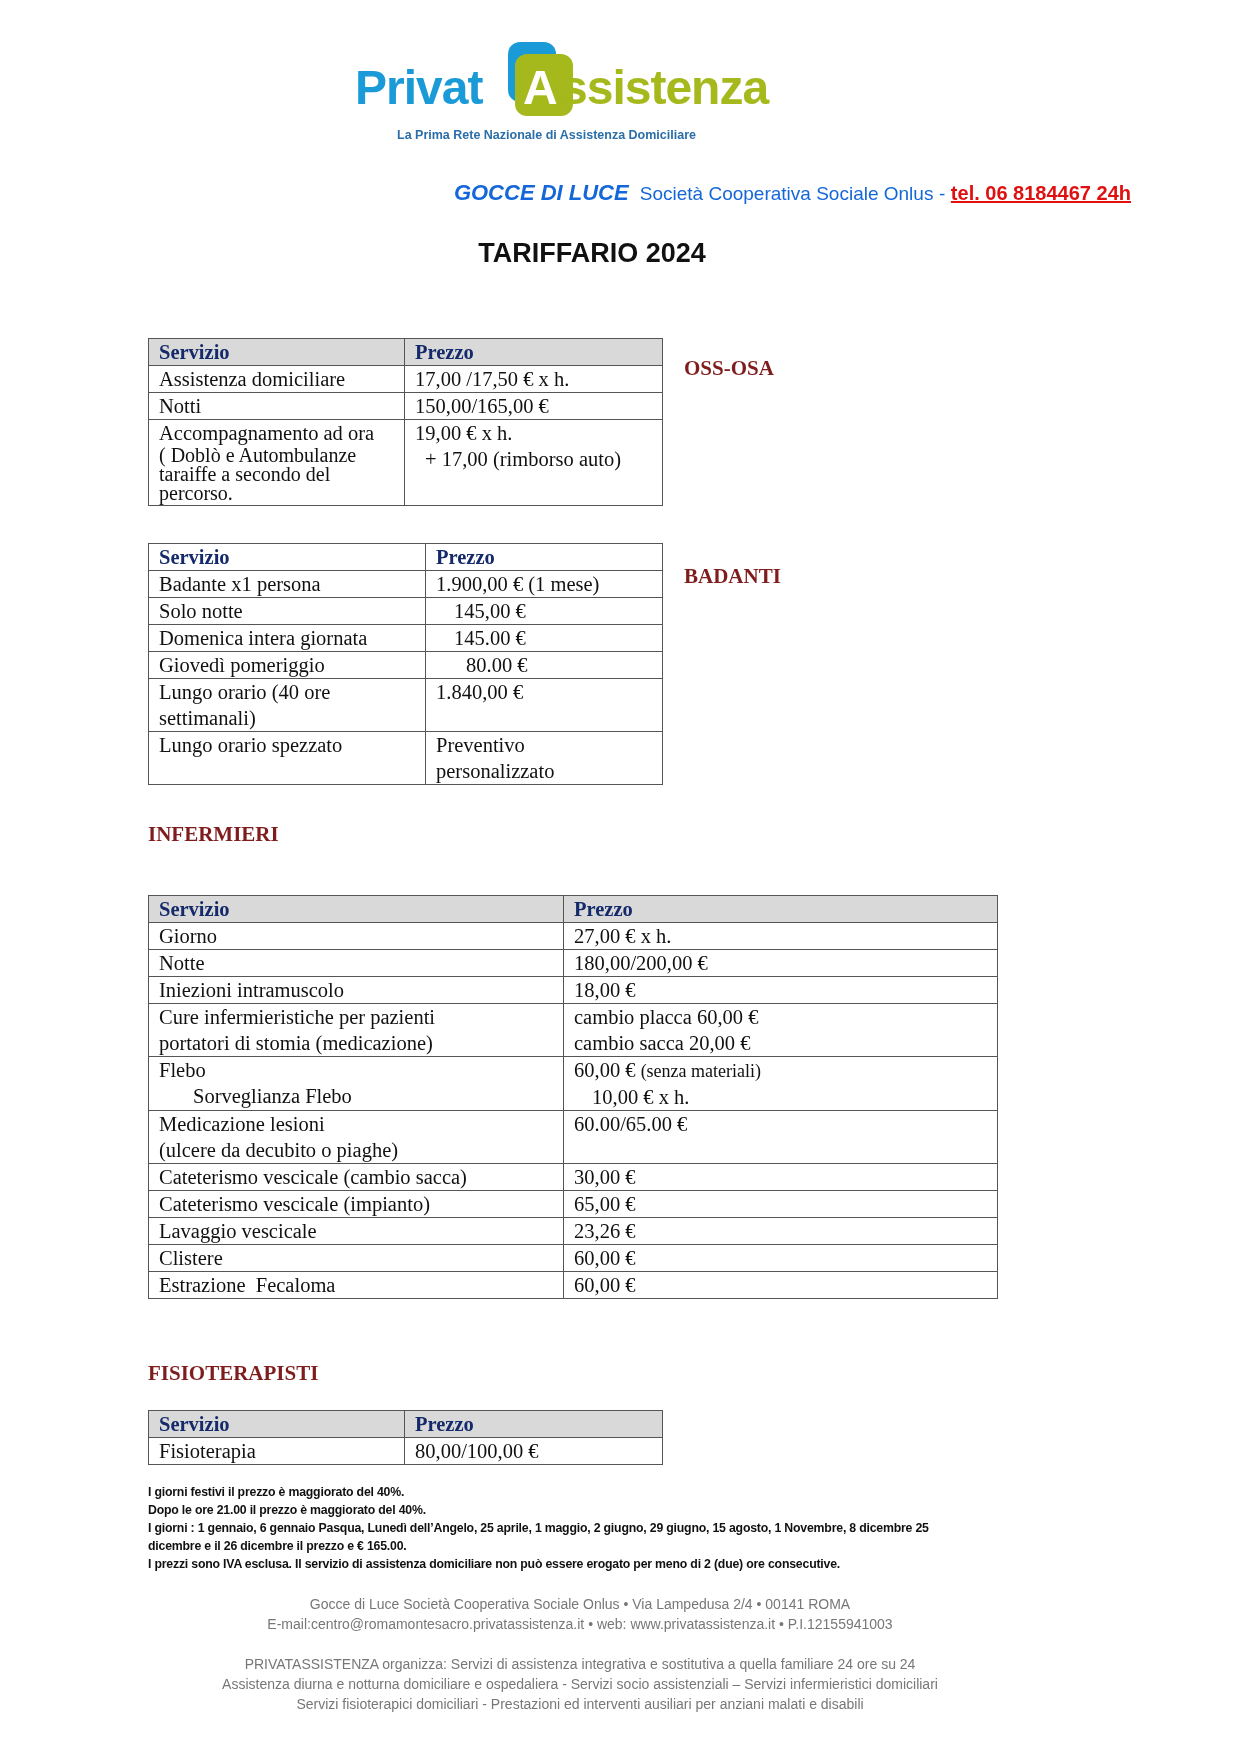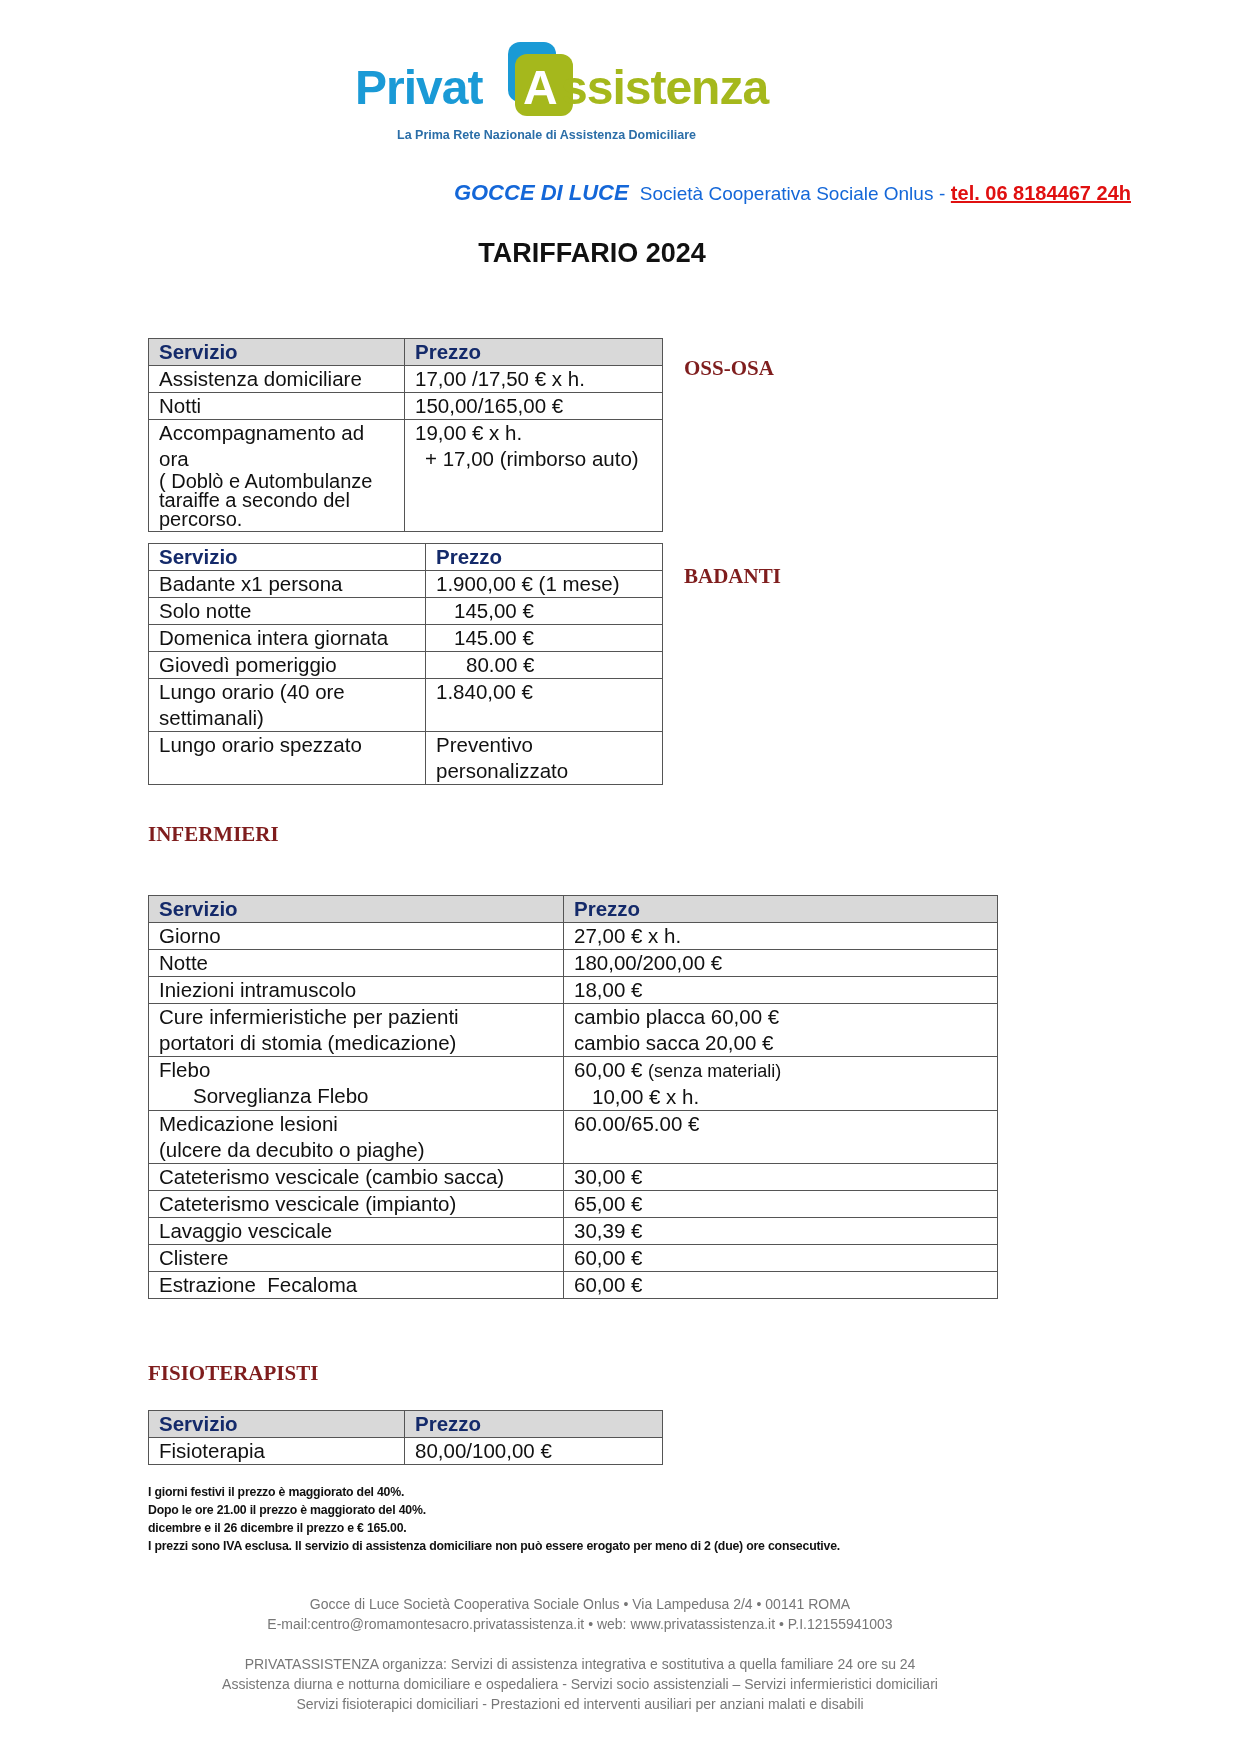--- a/index.html
+++ b/index.html
@@ -19,21 +19,21 @@
   
   .org-line { left: 0; width: 1131px; top: 180px; text-align: right; font-family: "Liberation Sans", sans-serif; font-size: 20px; white-space: nowrap; }
   .org-name { color: #1467d8; font-style: italic; font-weight: bold; font-size: 22px; }
   .org-desc { color: #1467d8; font-size: 19px; }
   .org-dash { color: #1467d8; font-size: 19px; }
   .org-tel { color: #e01010; font-weight: bold; text-decoration: underline; font-size: 20px; }
 
   .doc-title { left: 12px; width: 1160px; top: 238px; text-align: center; font-family: "Liberation Sans", sans-serif; font-weight: bold; font-size: 27px; color: #111; }
 
   
-  table.tar { position: absolute; border-collapse: collapse; font-family: Liberation Sans, sans-serif; font-size: 20.5px; line-height: 26px; }
+  table.tar { position: absolute; border-collapse: collapse; font-family: Liberation Serif, serif; font-size: 20.5px; line-height: 26px; }
   table.tar td, table.tar th { border: 1.5px solid #555; padding: 0 10px; vertical-align: top; text-align: left; }
   table.tar th { font-weight: bold; color: #142a6a; font-size: 20.5px; }
   table.tar th.gray { background: #d9d9d9; }
   .small-note { font-size: 20px; line-height: 19px; display: block; }
   .indent1 { padding-left: 10px; }
   .indent2 { padding-left: 34px; }
   .indent3 { padding-left: 18px; }
 
   .section-label { font-family: "Liberation Serif", serif; font-weight: bold; font-size: 21px; color: #7f1d1d; }
 
@@ -191,21 +191,21 @@
   <tr>
     <td>Cateterismo vescicale (cambio sacca)</td>
     <td>30,00 €</td>
   </tr>
   <tr>
     <td>Cateterismo vescicale (impianto)</td>
     <td>65,00 €</td>
   </tr>
   <tr>
     <td>Lavaggio vescicale</td>
-    <td>30,39 €</td>
+    <td>23,26 €</td>
   </tr>
   <tr>
     <td>Clistere</td>
     <td>60,00 €</td>
   </tr>
   <tr>
     <td style="white-space:pre">Estrazione  Fecaloma</td>
     <td>60,00 €</td>
   </tr>
 </tbody>
@@ -225,20 +225,21 @@
   <tr>
     <td>Fisioterapia</td>
     <td>80,00/100,00 €</td>
   </tr>
 </tbody>
   </table>
 
 <div class="abs notes">
   <div>I giorni festivi il prezzo  è maggiorato del 40%.</div>
   <div>Dopo le  ore 21.00 il prezzo è maggiorato del 40%.</div>
+  <div>I giorni : 1 gennaio, 6 gennaio Pasqua, Lunedì dell’Angelo, 25 aprile, 1 maggio, 2 giugno, 29 giugno, 15 agosto, 1 Novembre, 8 dicembre 25</div>
   <div>dicembre e il 26 dicembre il prezzo e € 165.00.</div>
   <div>I prezzi sono IVA esclusa. Il servizio di assistenza domiciliare non può essere erogato per meno di 2 (due) ore consecutive.</div>
 </div>
 
 <div class="abs footer1">
   <div>Gocce di Luce Società Cooperativa Sociale Onlus • Via Lampedusa 2/4 • 00141 ROMA</div>
   <div>E-mail:centro@romamontesacro.privatassistenza.it  • web: www.privatassistenza.it • P.I.12155941003</div>
 </div>
 <div class="abs footer2">
   <div>PRIVATASSISTENZA organizza:  Servizi di assistenza integrativa e sostitutiva a quella familiare 24 ore su 24</div>

